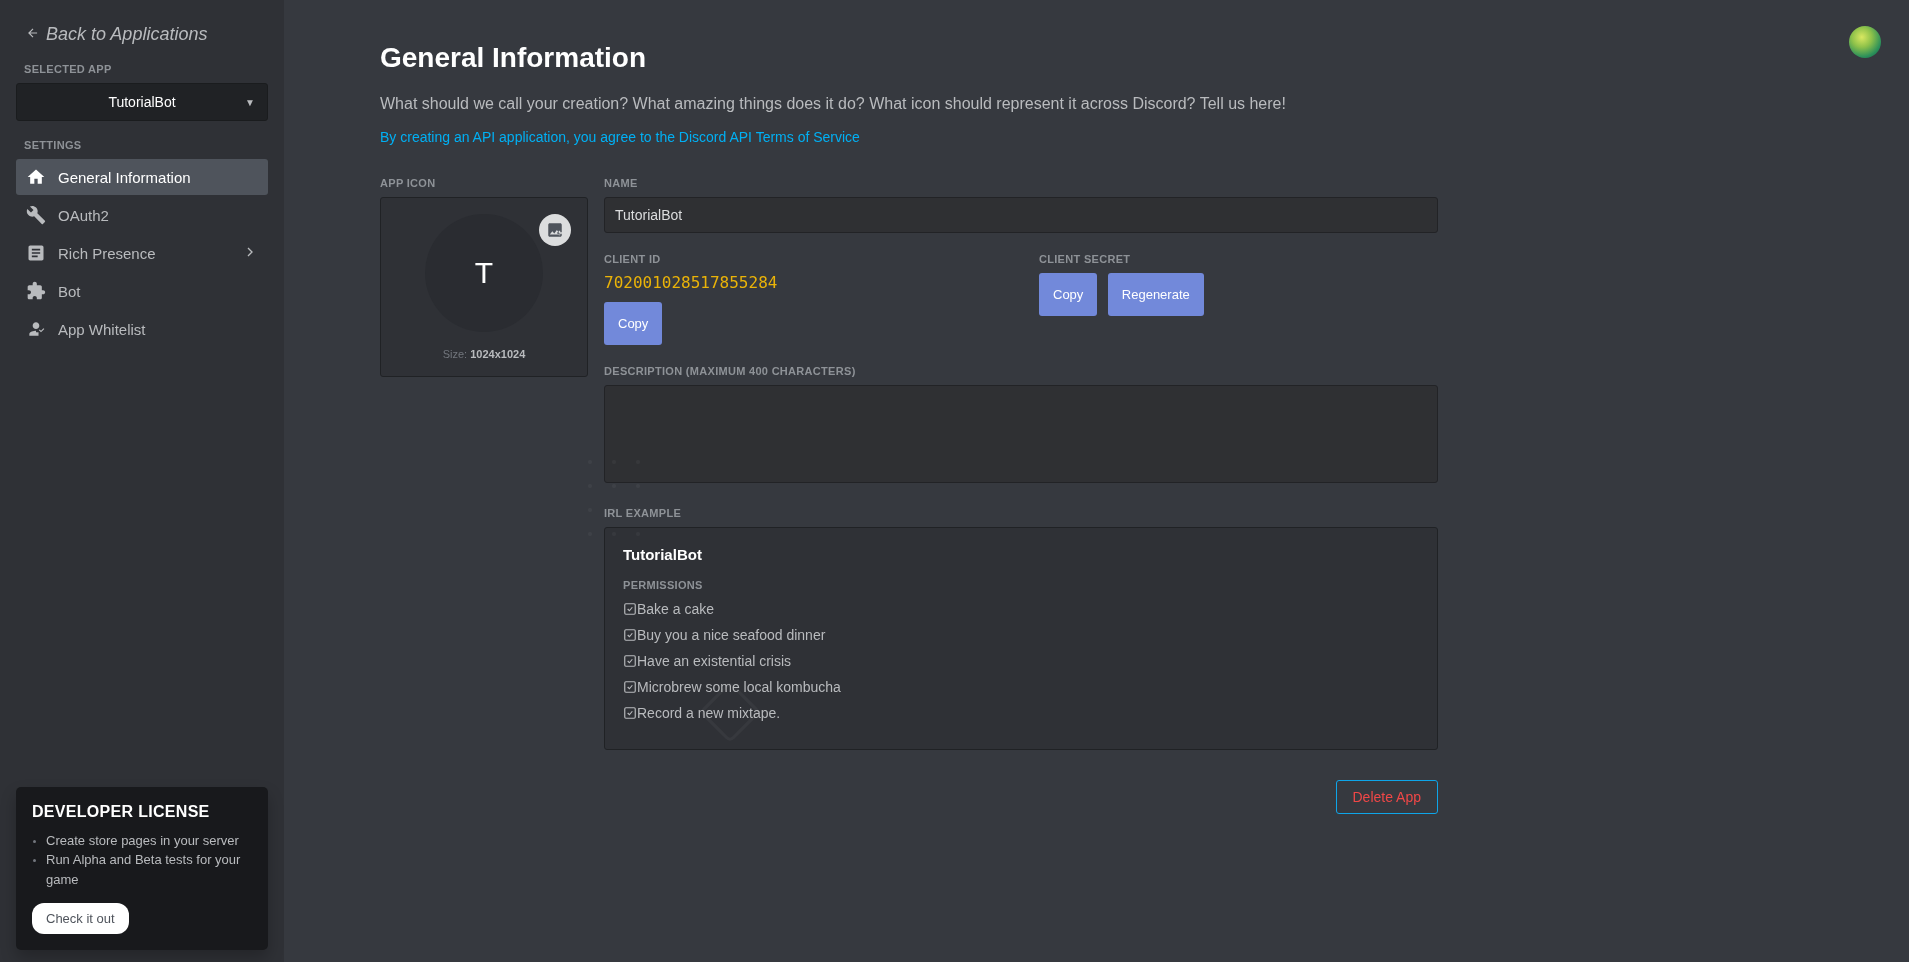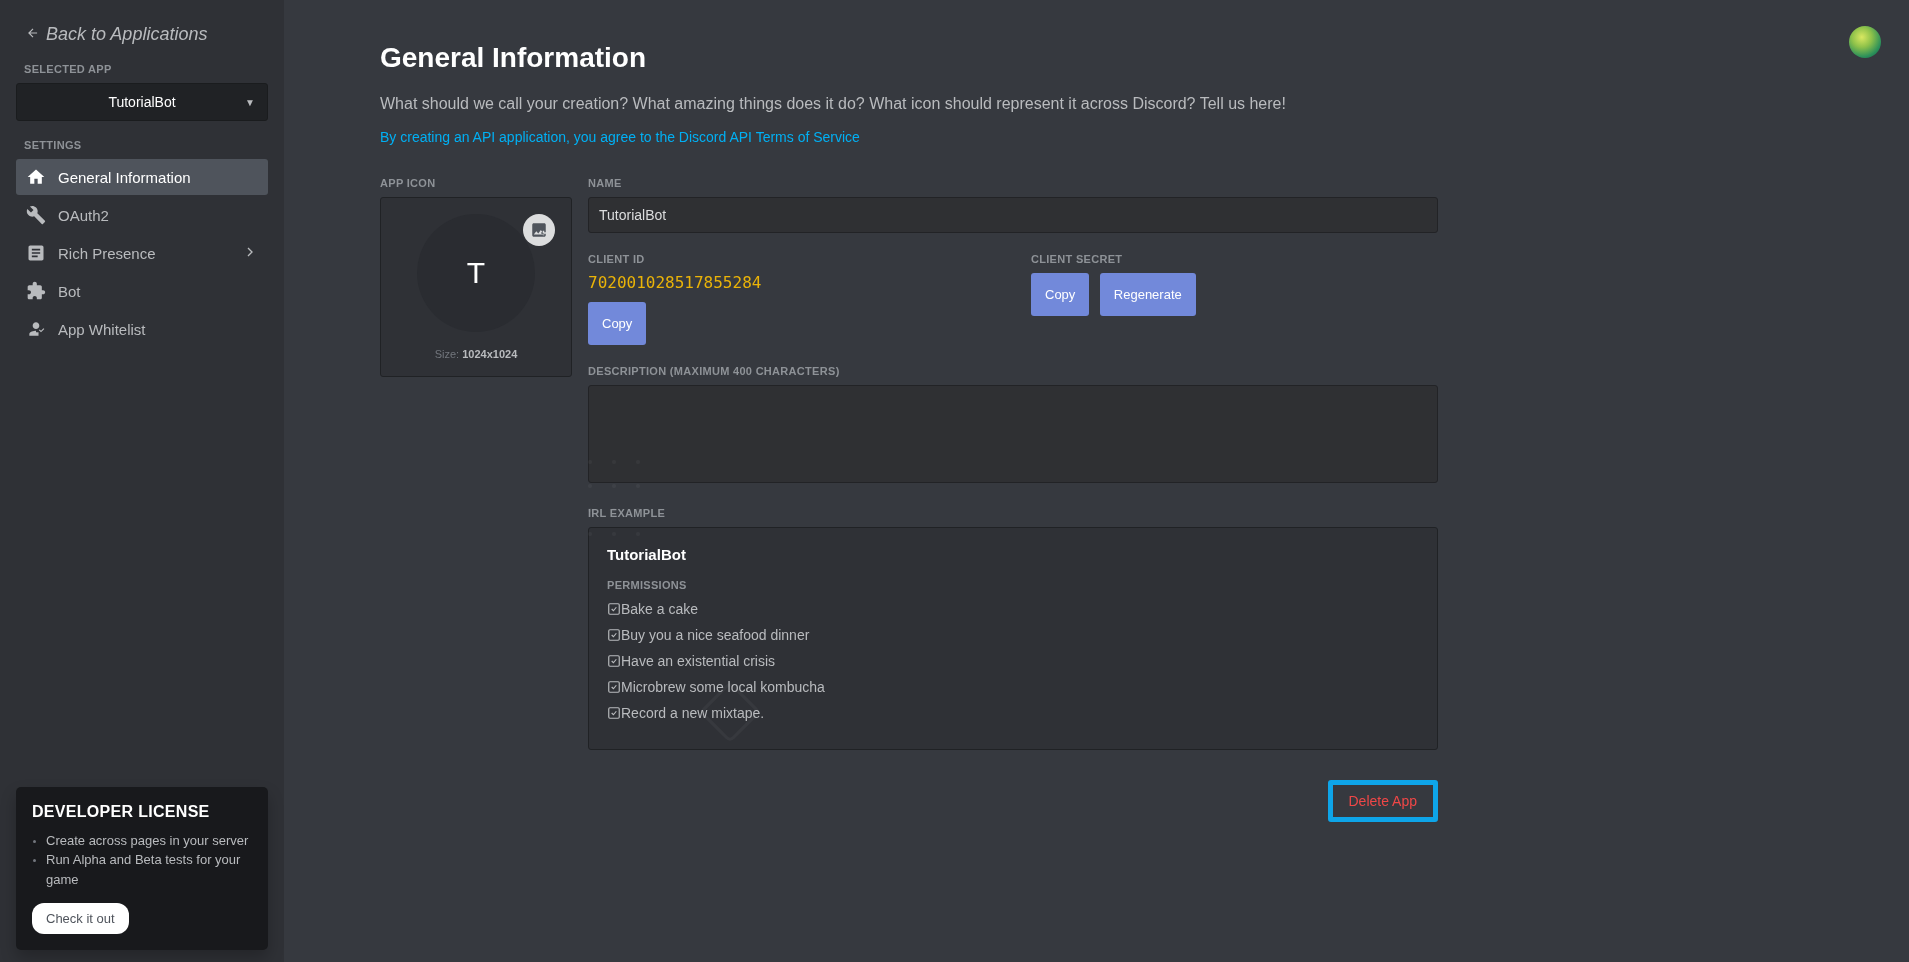--- a/index.html
+++ b/index.html
@@ -109,21 +109,21 @@
   width: 32px; height: 32px;
   border-radius: 50%;
   background: radial-gradient(circle at 40% 35%, #d9e861 0%, #8fc24a 35%, #2a8f5a 70%, #1a5d3a 100%);
   cursor: pointer;
 }
 .content { padding: 42px 96px 40px 96px; max-width: 1250px; }
 h1 { font-size: 28px; font-weight: 700; color: #fff; margin-bottom: 18px; }
 .subtitle { font-size: 16px; color: #b9bbbe; margin-bottom: 12px; line-height: 1.5; }
 .tos-link { color: #00b0f4; font-size: 14px; cursor: pointer; display: inline-block; margin-bottom: 32px; }
 .form-row { display: flex; gap: 16px; align-items: flex-start; }
-.left-col { width: 192px; flex: none; }
+.left-col { width: 208px; flex: none; }
 .right-col { flex: 1; }
 .right-col-grid { display: flex; gap: 36px; }
 .right-col-grid > div { flex: 1; }
 .field-label {
   font-size: 11px;
   font-weight: 700;
   color: #8e9297;
   letter-spacing: 0.3px;
   text-transform: uppercase;
   margin-bottom: 8px;
@@ -184,21 +184,21 @@
   border-radius: 3px;
   padding: 18px;
 }
 .example-box .title { font-weight: 600; color: #fff; font-size: 15px; margin-bottom: 16px; }
 .perm-label { font-size: 11px; font-weight: 700; color: #8e9297; letter-spacing: 0.3px; margin-bottom: 10px; text-transform: uppercase; }
 .perm-item { display: flex; align-items: center; font-size: 14px; color: #b9bbbe; margin-bottom: 10px; }
 .check { width: 14px; height: 14px; color: #b9bbbe; }
 .footer-row { display: flex; justify-content: flex-end; margin-top: 30px; padding-right: 0; }
 .delete-btn {
   background: transparent;
-  border: 5px solid #0ea5e9;
+  border: 1px solid #0ea5e9;
   color: #f04747;
   padding: 8px 16px;
   border-radius: 3px;
   font-size: 14px;
   font-weight: 500;
   cursor: pointer;
 }
 .bg-deco {
   position: absolute;
   left: 284px;
@@ -274,21 +274,21 @@
       <svg width="20" height="20" viewBox="0 0 24 24" fill="currentColor">
           <path d="M12 12c2.2 0 4-1.8 4-4s-1.8-4-4-4-4 1.8-4 4 1.8 4 4 4zm0 2c-2.7 0-8 1.3-8 4v2h11v-2c0-.6.1-1.2.3-1.7-1-.2-2.2-.3-3.3-.3zm9-3l-3 3-1.5-1.5-1 1L18 16l4-4-1-1z"></path>
         </svg>
     </span>
     <span>App Whitelist</span>
   </div>
 
   <div class="promo-card">
     <h4>DEVELOPER LICENSE</h4>
     <ul>
-      <li>Create across pages in your server</li>
+      <li>Create store pages in your server</li>
       <li>Run Alpha and Beta tests for your game</li>
     </ul>
     <button class="promo-btn">Check it out</button>
   </div>
 </div>
 
 <div class="main">
   <div class="avatar"></div>
 
   <div class="bg-deco">

